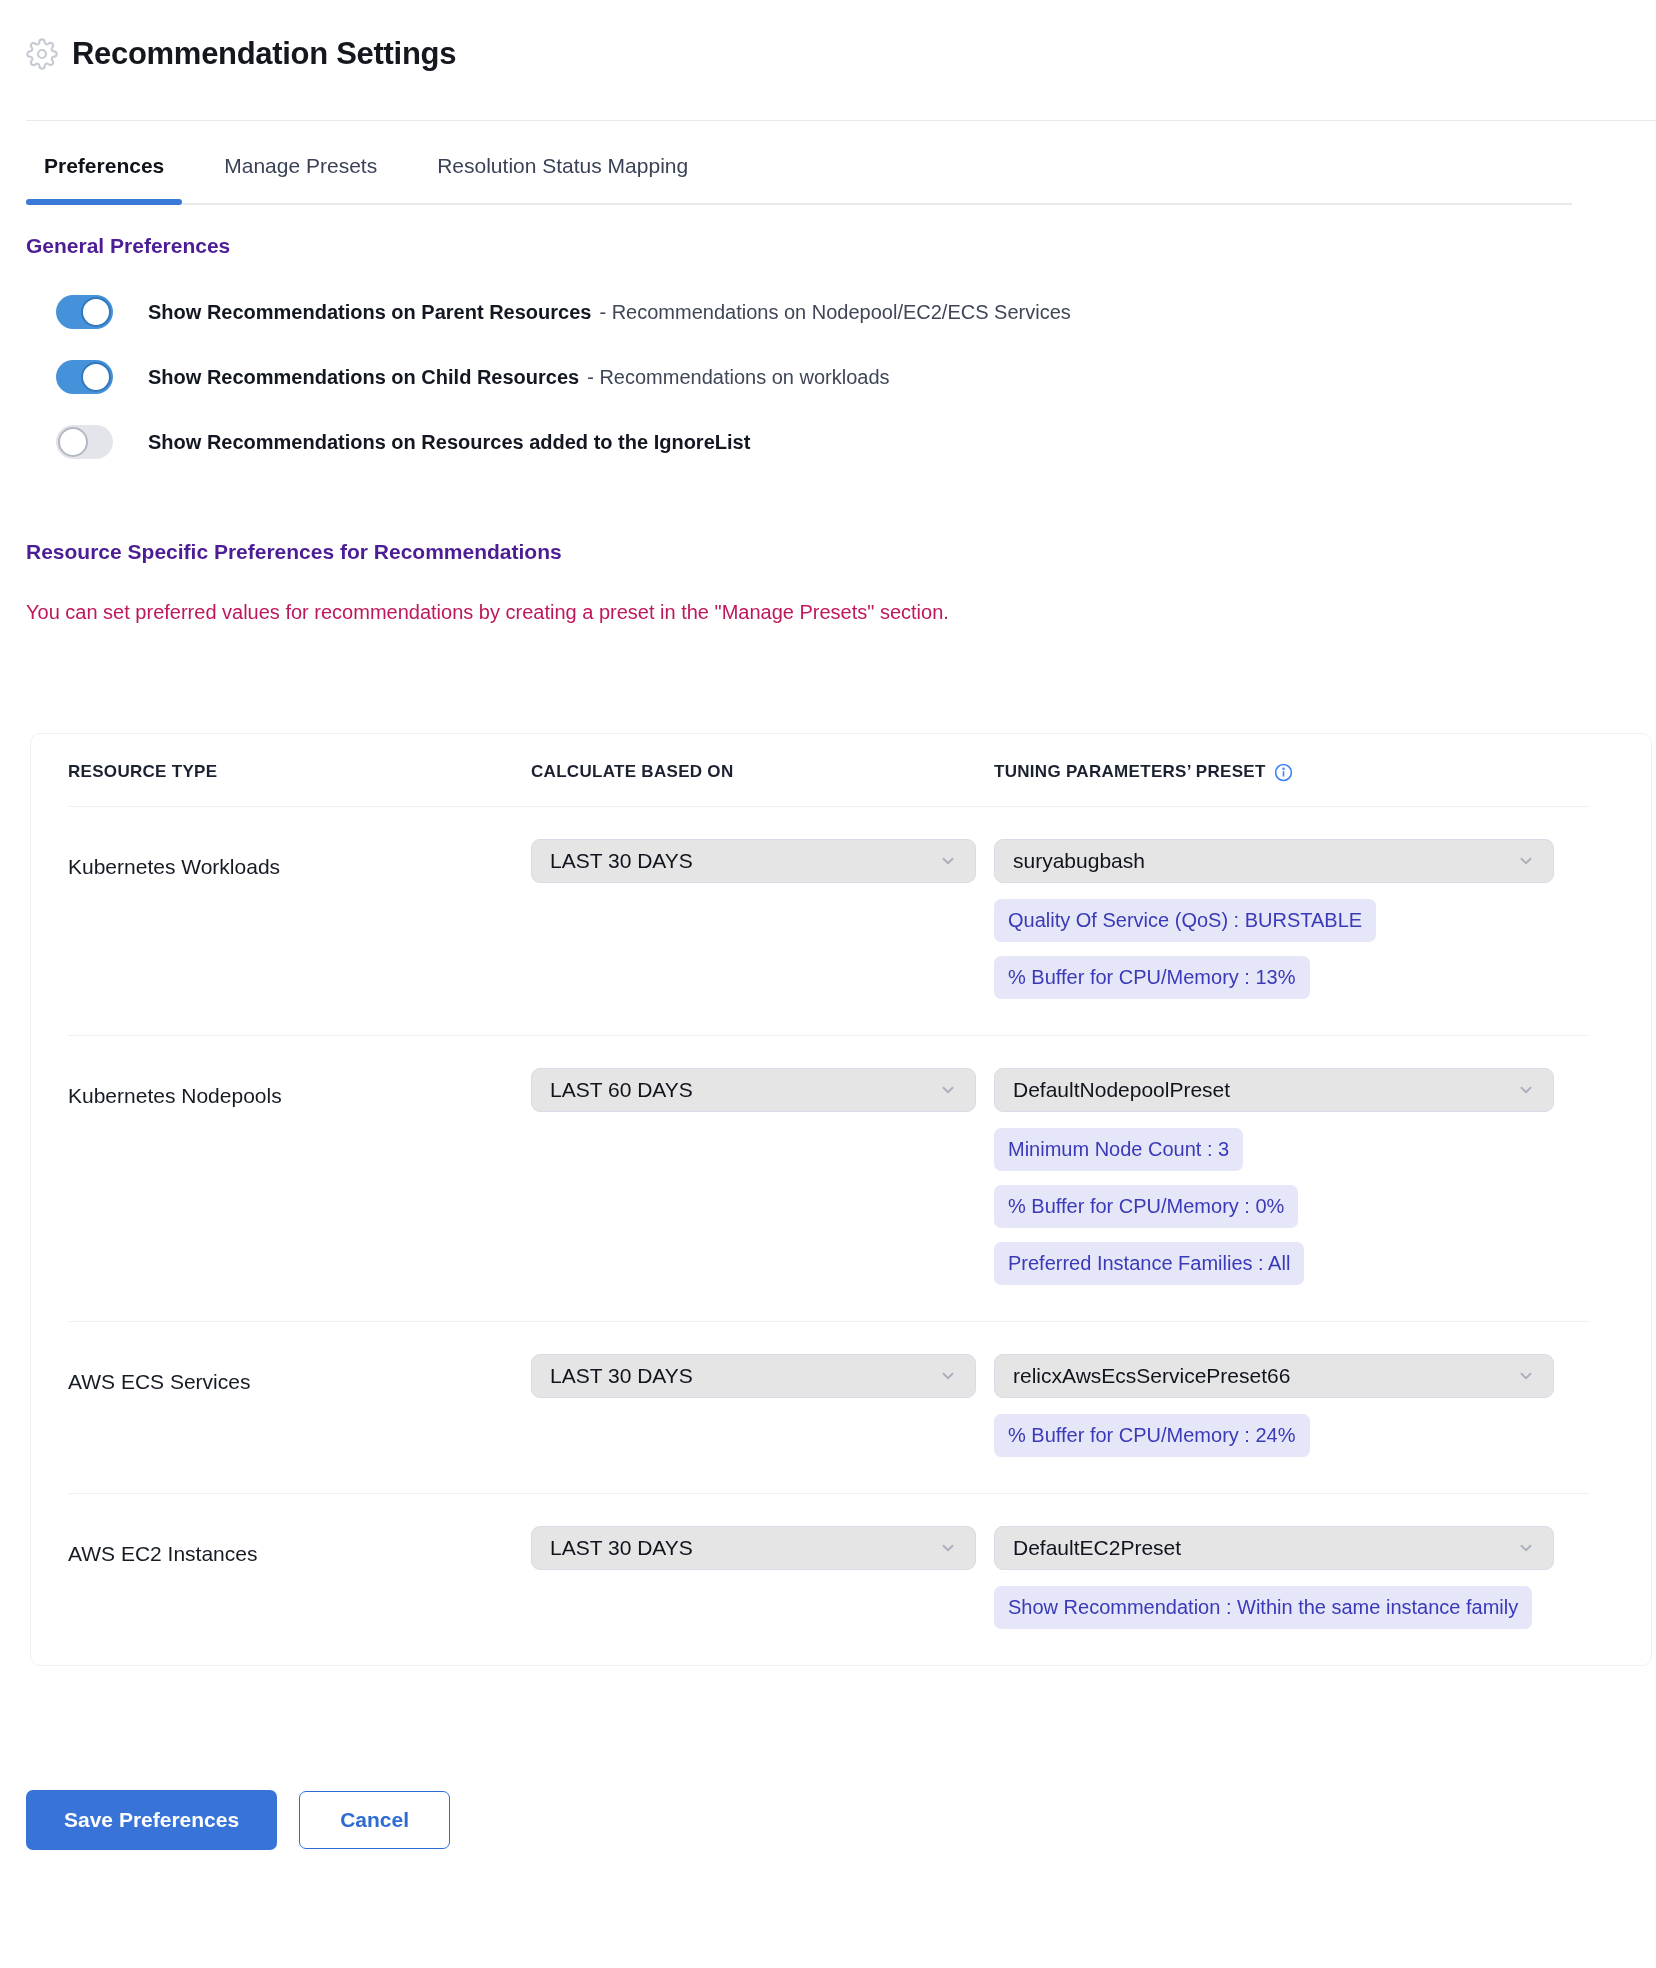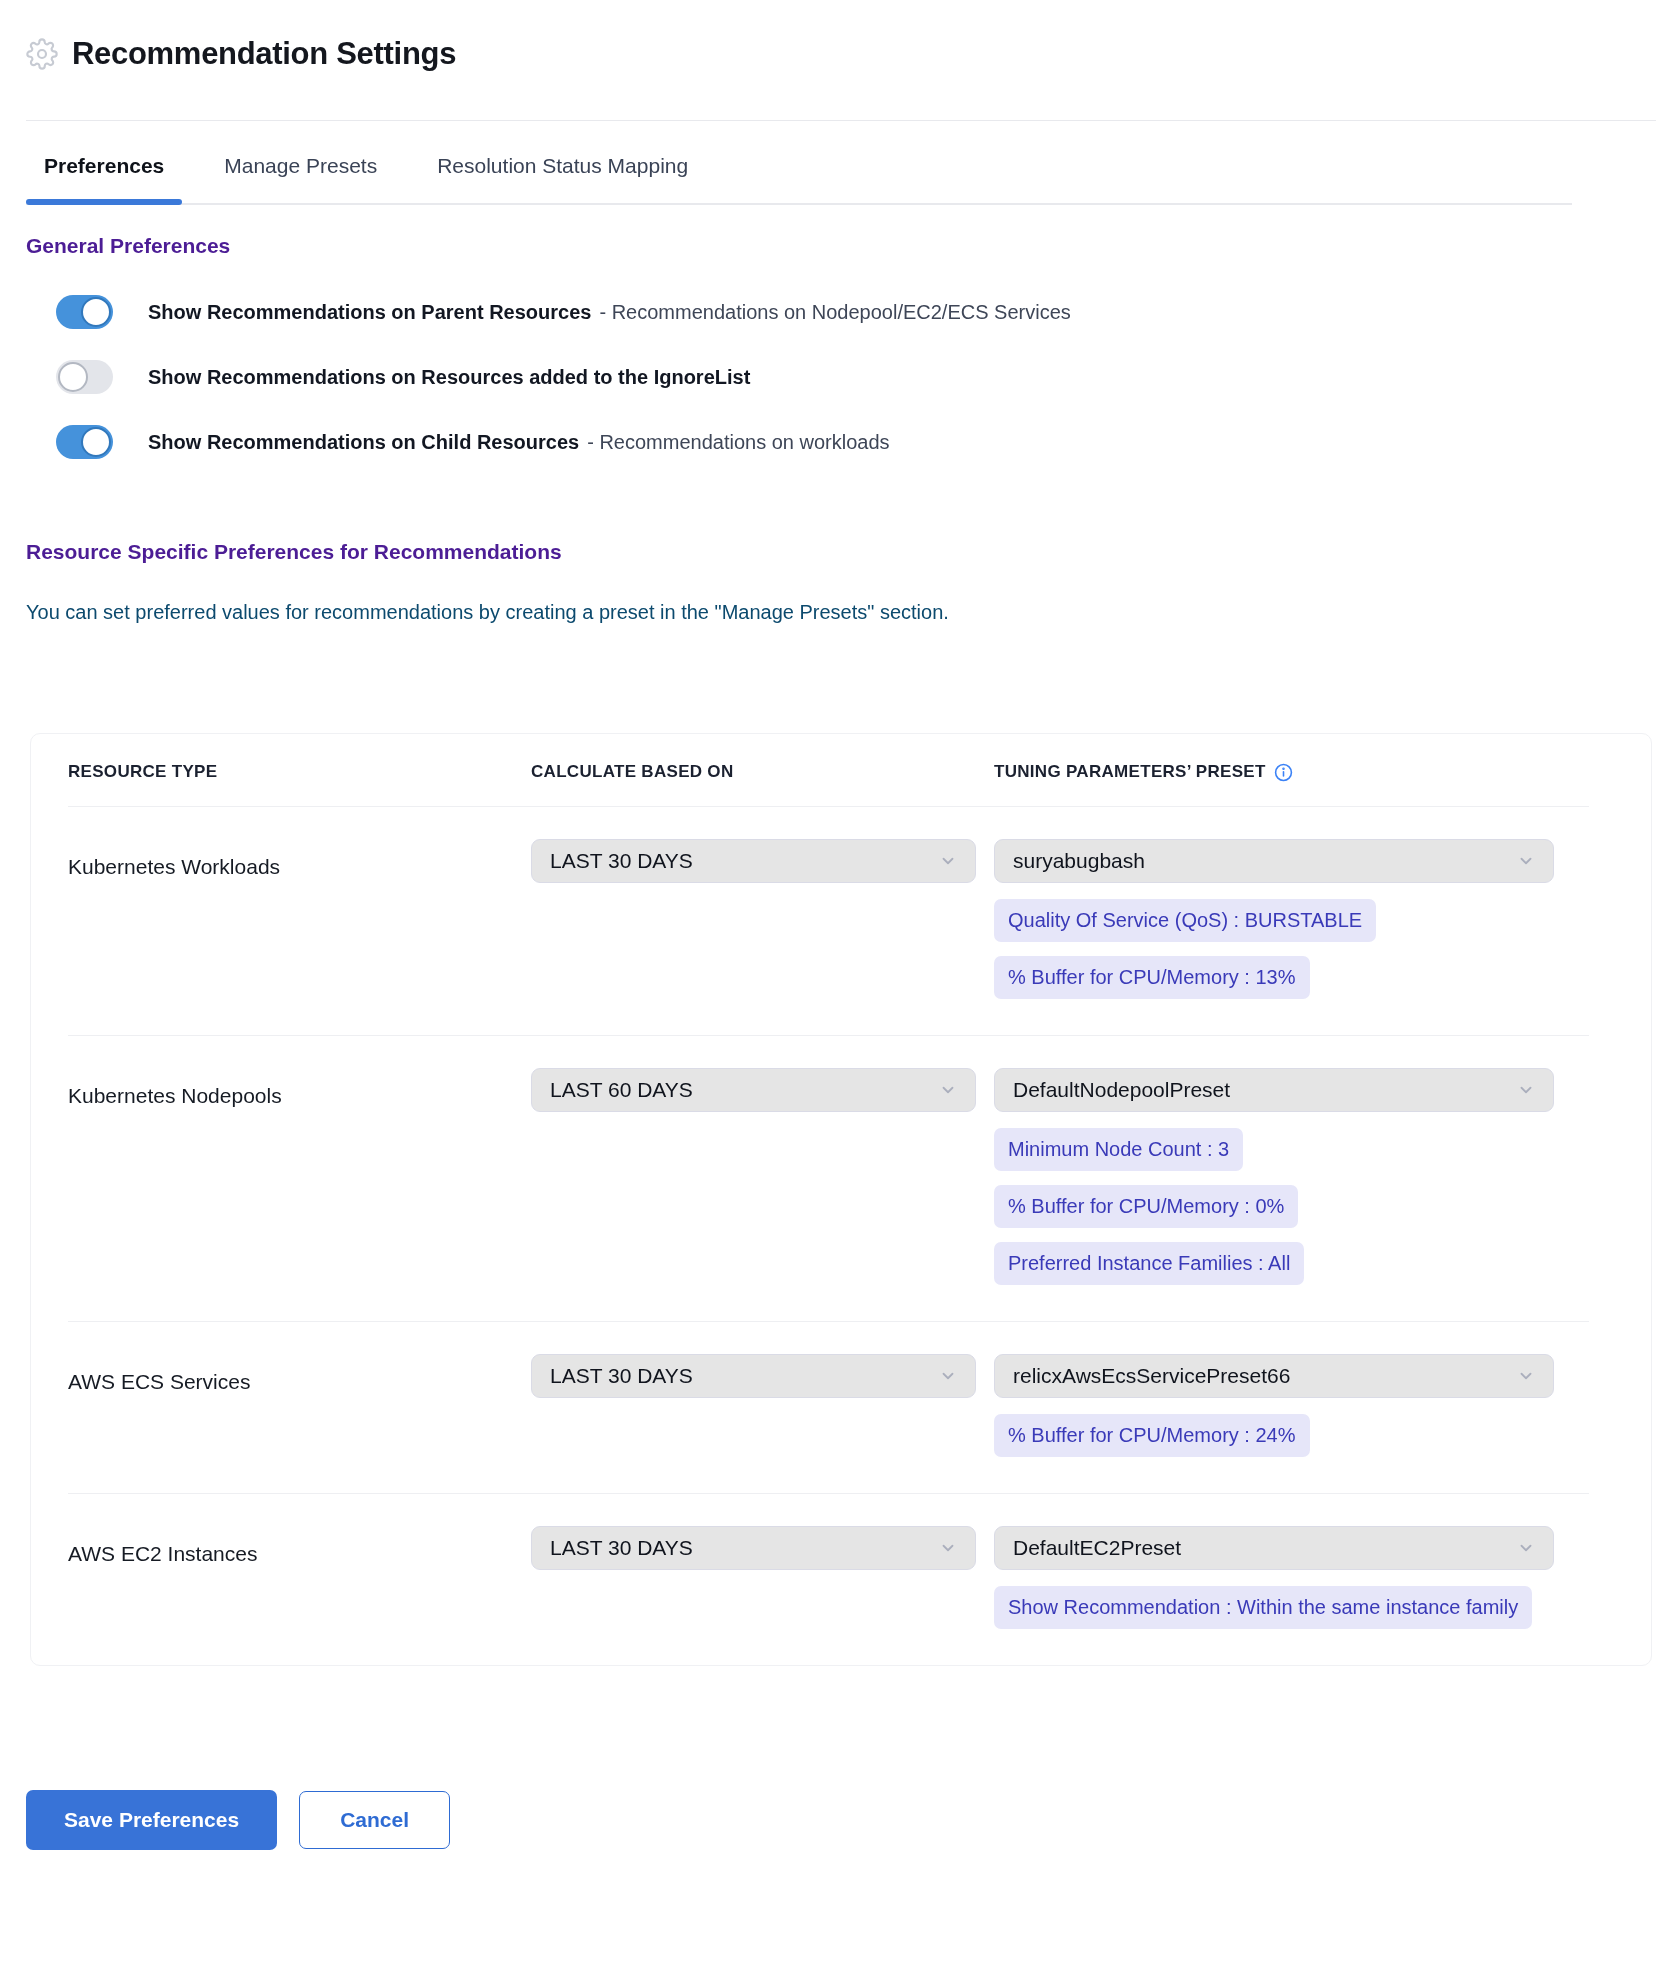--- a/index.html
+++ b/index.html
@@ -61,21 +61,21 @@
   .toggle.off .knob { left: 2px; border: 2px solid #B3B8C2; }
   .toggle-text { margin-left: 35px; font-size: 20px; line-height: 26px; }
   .toggle-label { font-weight: 700; color: #121722; }
   .toggle-desc { color: #3E4657; margin-left: 8px; }
   .toggle-desc:empty { display: none; }
 
   
   .resource { margin-top: 80px; }
   .resource > .section-heading { margin-left: 26px; }
   .resource-desc {
-    margin: 34px 26px 0 26px; font-size: 20px; line-height: 26px; color: #0c4a6e;
+    margin: 34px 26px 0 26px; font-size: 20px; line-height: 26px; color: #be185d;
   }
 
   .card {
     margin: 108px 4px 0 30px;
     border: 1px solid #F0F1F4; border-radius: 10px;
     padding: 0 62px 0 37px;
     background: #fff;
   }
   .thead { display: flex; align-items: flex-end; padding: 28px 0 24px 0; }
   .th {
@@ -167,33 +167,33 @@
     <div id="toggles">
         <div class="toggle-row">
     <div class="toggle on">
       <div class="knob"></div>
     </div>
     <div class="toggle-text">
       <span class="toggle-label">Show Recommendations on Parent Resources</span><span class="toggle-desc">- Recommendations on Nodepool/EC2/ECS Services</span>
     </div>
   </div>
         <div class="toggle-row">
+    <div class="toggle on">
+      <div class="knob"></div>
+    </div>
+    <div class="toggle-text">
+      <span class="toggle-label">Show Recommendations on Child Resources</span><span class="toggle-desc">- Recommendations on workloads</span>
+    </div>
+  </div>
+        <div class="toggle-row">
     <div class="toggle off">
       <div class="knob"></div>
     </div>
     <div class="toggle-text">
       <span class="toggle-label">Show Recommendations on Resources added to the IgnoreList</span>
-    </div>
-  </div>
-        <div class="toggle-row">
-    <div class="toggle on">
-      <div class="knob"></div>
-    </div>
-    <div class="toggle-text">
-      <span class="toggle-label">Show Recommendations on Child Resources</span><span class="toggle-desc">- Recommendations on workloads</span>
     </div>
   </div>
       </div>
   </section>
 
   <section class="resource">
     <h2 class="section-heading">Resource Specific Preferences for Recommendations</h2>
     <p class="resource-desc">You can set preferred values for recommendations by creating a preset in the "Manage Presets" section.</p>
 
     <div class="card">

